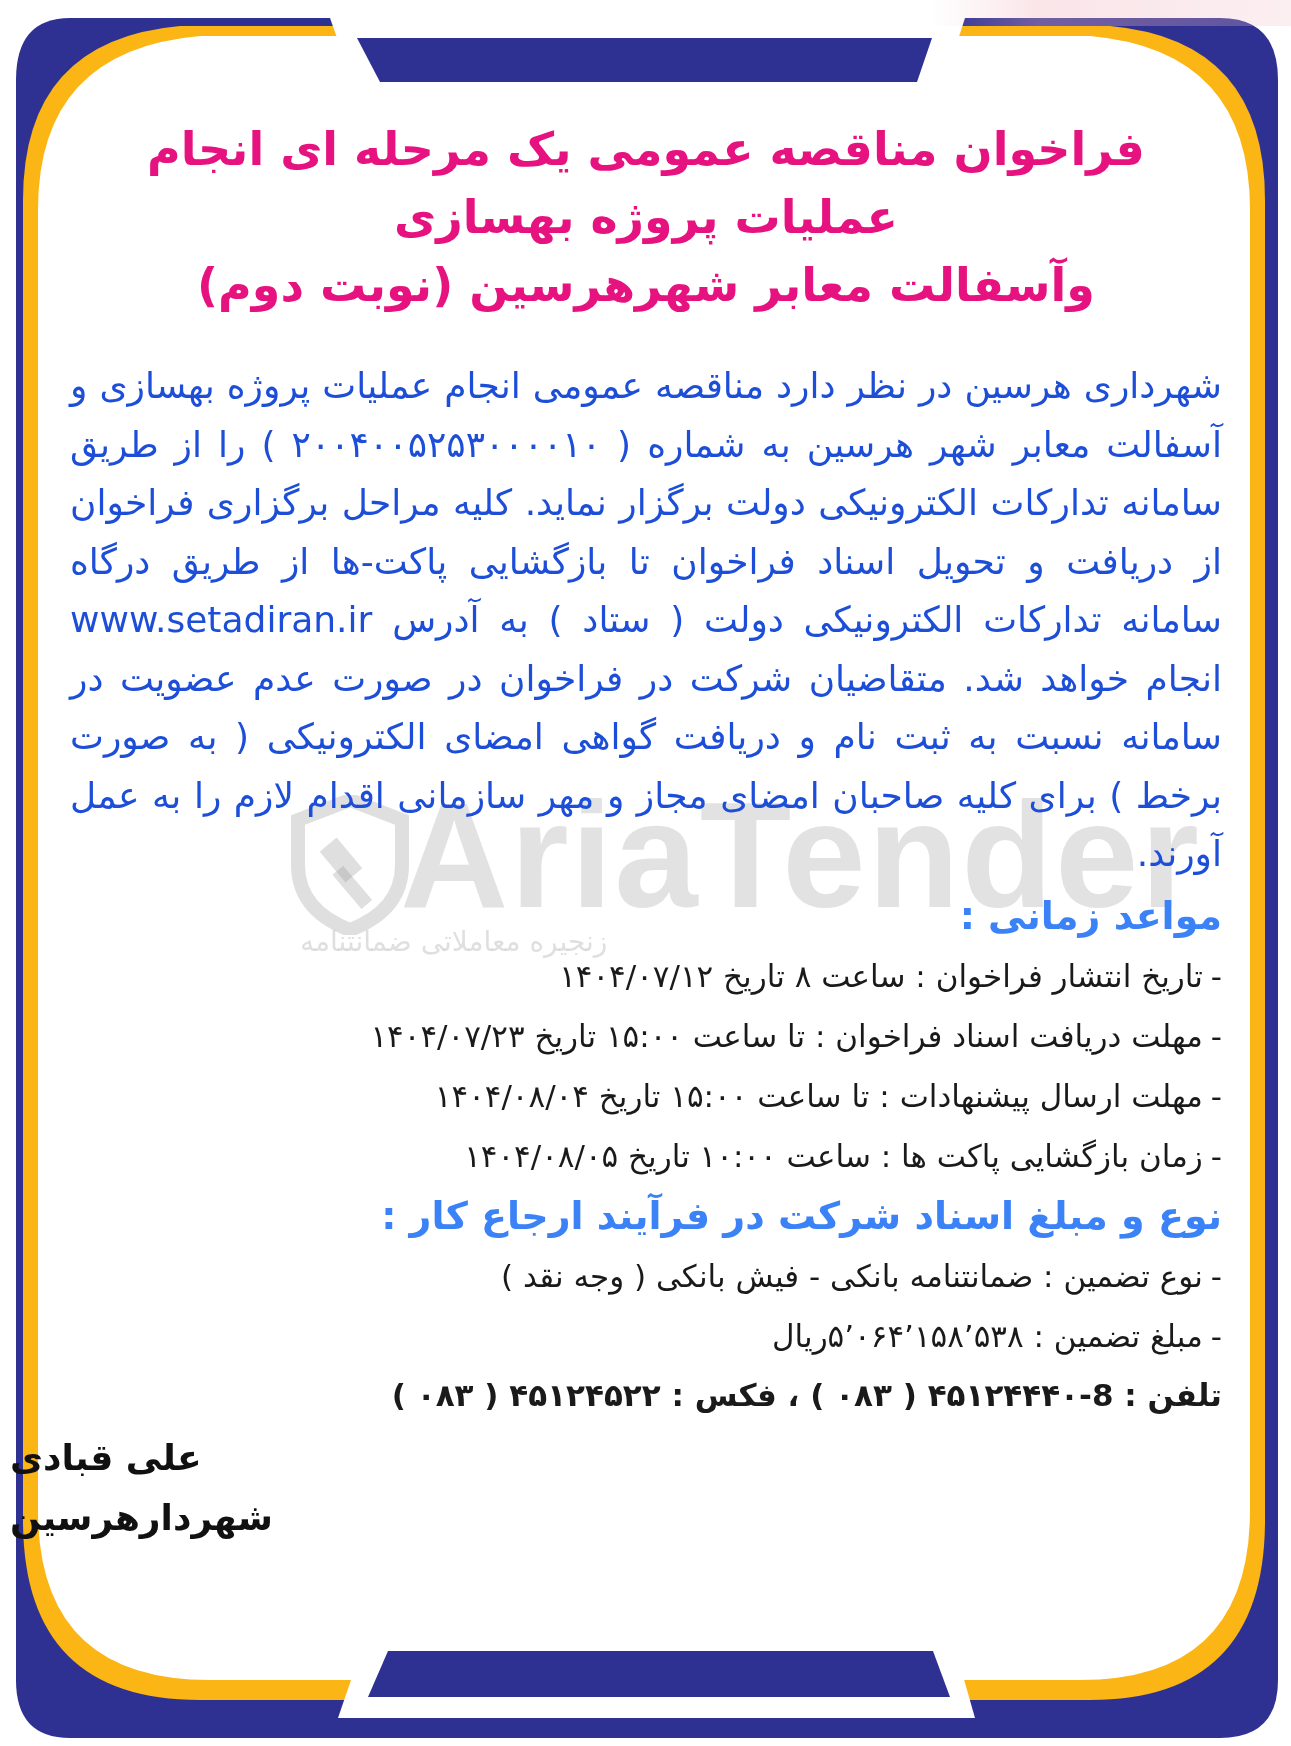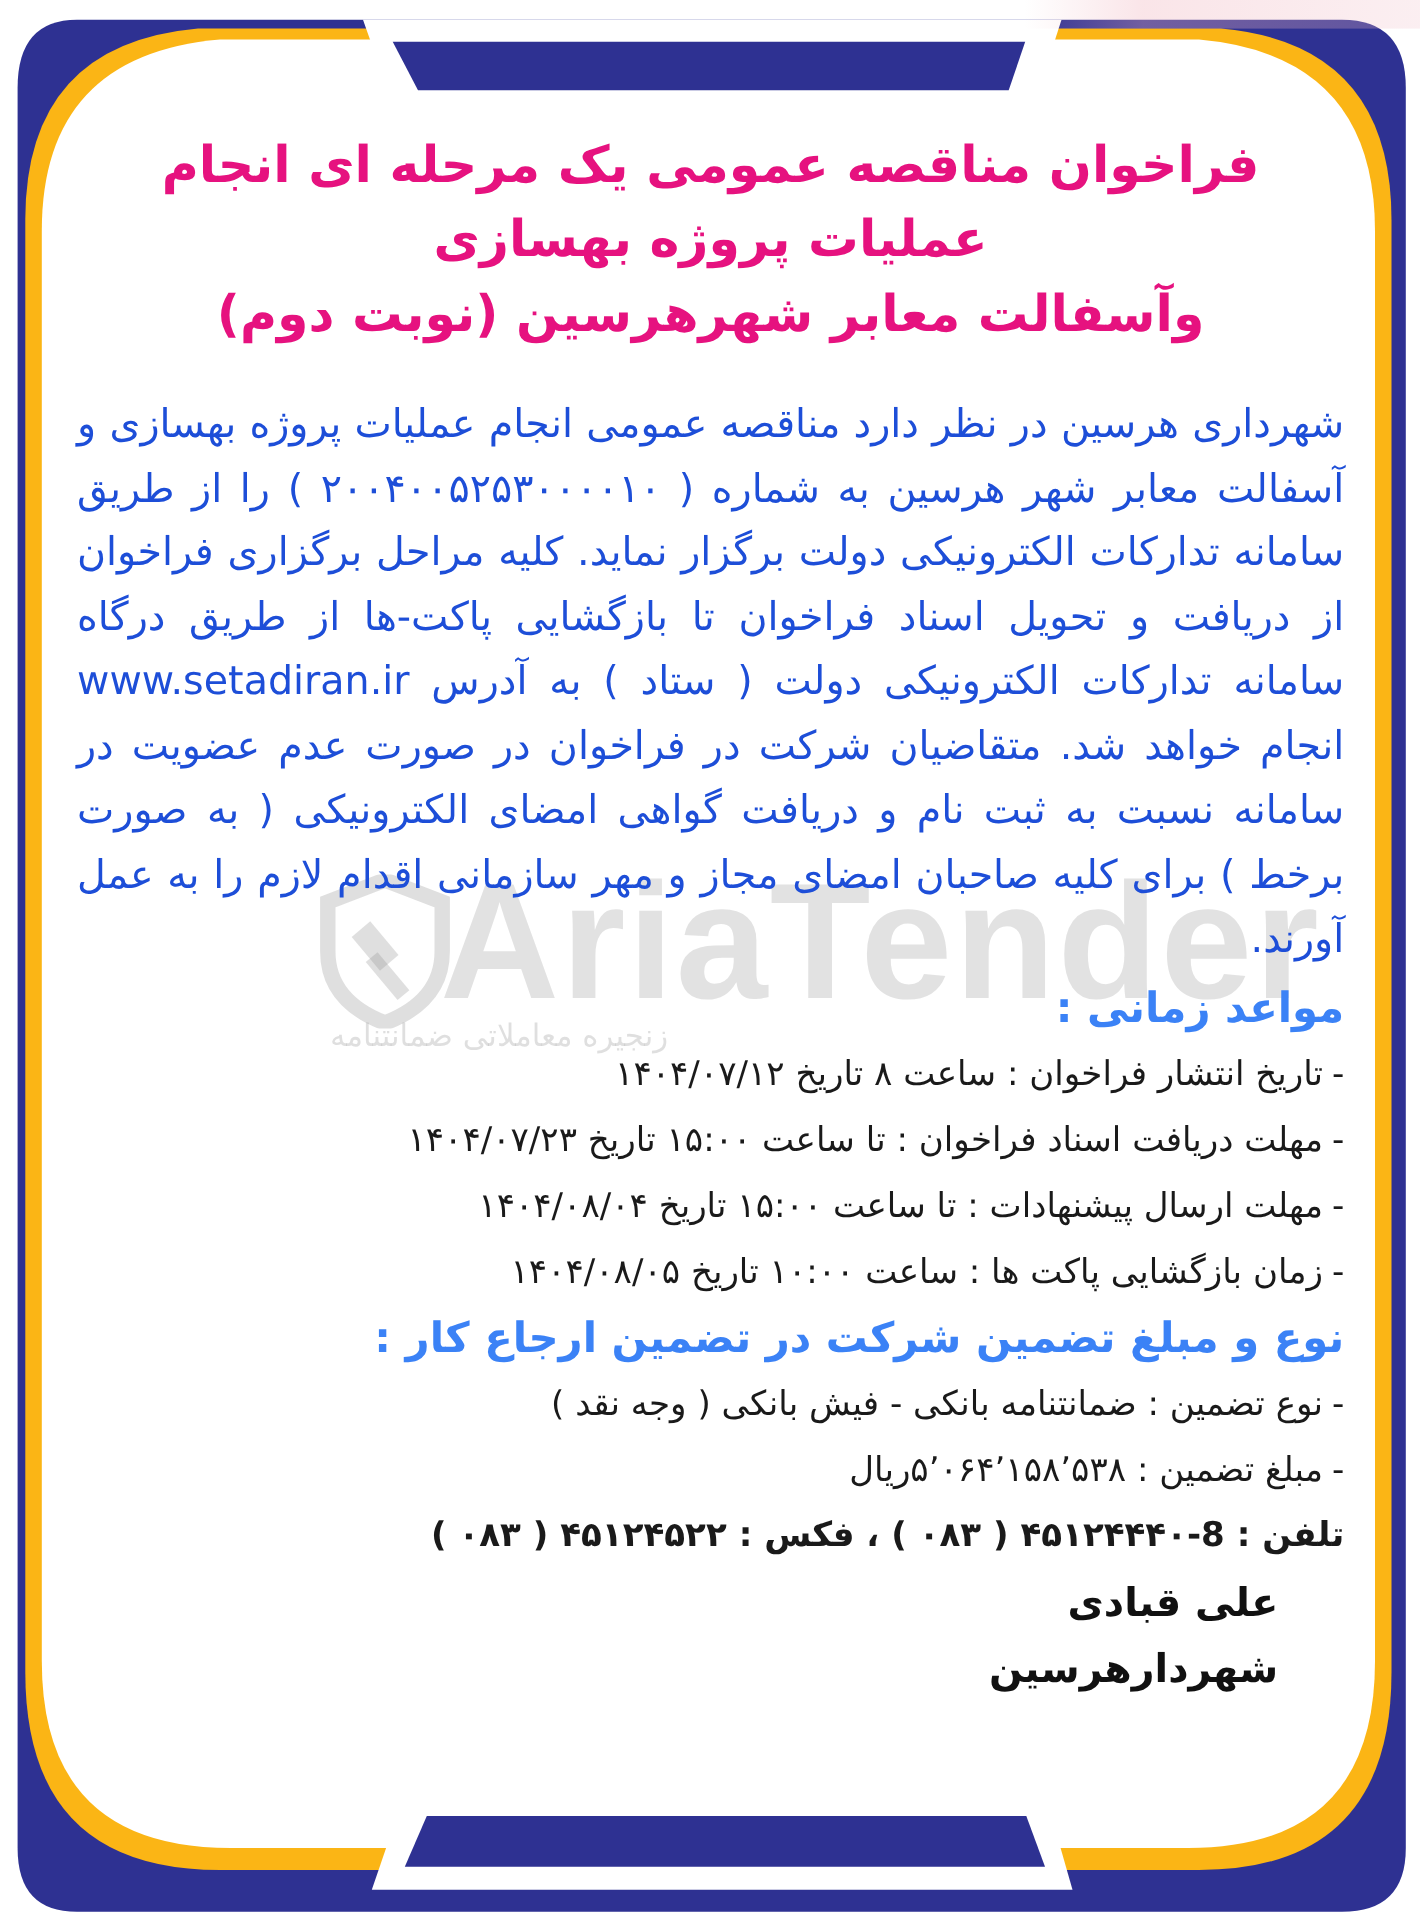--- a/index.html
+++ b/index.html
@@ -7,21 +7,21 @@
   .frame-svg { position: absolute; left: 0; top: 0; width: 1291px; height: 1746px; }
   .watermark-top { position: absolute; right: 0; top: 0; width: 360px; height: 26px; background: linear-gradient(90deg, rgba(255,255,255,0) 0%, rgba(240,180,190,0.35) 30%, rgba(240,190,200,0.25) 100%); }
   .content { position: absolute; left: 70px; top: 115px; width: 1152px; direction: rtl; text-align: right; }
   .title { color: #e6127f; font-weight: bold; font-size: 46px; line-height: 68px; text-align: center; margin: 0; letter-spacing: -1px; }
   .title-line { display: block; }
   .body-para { font-size: 36px; line-height: 58.5px; color: #1d4ed8; margin: 38px 0 0 0; text-align: justify; text-align-last: right; }
   .section-heading { color: #3b82f6; font-weight: bold; font-size: 38px; line-height: 60px; margin: 0; }
   .item { font-size: 31px; font-weight: normal; line-height: 60px; color: #1a1a1a; margin: 0; white-space: nowrap; }
   .item .dash { margin-left: 8px; }
   .contact-line { font-size: 31px; font-weight: bold; line-height: 58px; color: #1a1a1a; margin: 0; }
-  .signature { text-align: right; font-weight: bold; font-size: 36px; color: #111; line-height: 60px; margin: 0; position: relative; left: -60px; }
+  .signature { text-align: left; font-weight: bold; font-size: 36px; color: #111; line-height: 60px; margin: 0; position: relative; left: -60px; }
   .watermark { position: absolute; left: 290px; top: 775px; width: 700px; height: 200px; pointer-events: none; }
   .wm-text { position: absolute; left: 110px; top: 0; font-family: "Liberation Sans", sans-serif; font-weight: bold; font-size: 150px; color: rgba(150,150,150,0.28); letter-spacing: 2px; line-height: 160px; }
   .wm-sub { position: absolute; left: 10px; top: 150px; font-size: 28px; color: rgba(150,150,150,0.3); letter-spacing: 14px; direction: rtl; }
   .wm-shield { position: absolute; left: 0; top: 20px; width: 120px; height: 140px; }
 </style>
 </head>
 <body>
 
 <svg class="frame-svg" viewBox="0 0 1291 1746" xmlns="http://www.w3.org/2000/svg">
 
@@ -62,21 +62,21 @@
 
   <div style="margin-top:2px;">
     <h2 class="section-heading">مواعد زمانی :</h2>
     <p class="item"><span class="dash">-</span><span>تاریخ انتشار فراخوان : ساعت ۸ تاریخ ۱۴۰۴/۰۷/۱۲</span></p>
     <p class="item"><span class="dash">-</span><span>مهلت دریافت اسناد فراخوان : تا ساعت ۱۵:۰۰ تاریخ ۱۴۰۴/۰۷/۲۳</span></p>
     <p class="item"><span class="dash">-</span><span>مهلت ارسال پیشنهادات : تا ساعت ۱۵:۰۰ تاریخ ۱۴۰۴/۰۸/۰۴</span></p>
     <p class="item"><span class="dash">-</span><span>زمان بازگشایی پاکت ها : ساعت ۱۰:۰۰ تاریخ ۱۴۰۴/۰۸/۰۵</span></p>
   </div>
 
   <div>
-    <h2 class="section-heading">نوع و مبلغ تضمین شرکت در تضمین ارجاع کار :</h2>
+    <h2 class="section-heading">نوع و مبلغ اسناد شرکت در فرآیند ارجاع کار :</h2>
     <p class="item"><span class="dash">-</span><span>نوع تضمین : ضمانتنامه بانکی - فیش بانکی ( وجه نقد )</span></p>
     <p class="item"><span class="dash">-</span><span>مبلغ تضمین : ۵٬۰۶۴٬۱۵۸٬۵۳۸ریال</span></p>
   </div>
 
   <div>
     <p class="contact-line">تلفن :  8-۴۵۱۲۴۴۴۰ ( ۰۸۳ ) ، فکس :  ۴۵۱۲۴۵۲۲ ( ۰۸۳ )</p>
   </div>
 
   <div style="margin-top:4px;">
     <p class="signature">علی قبادی</p>

